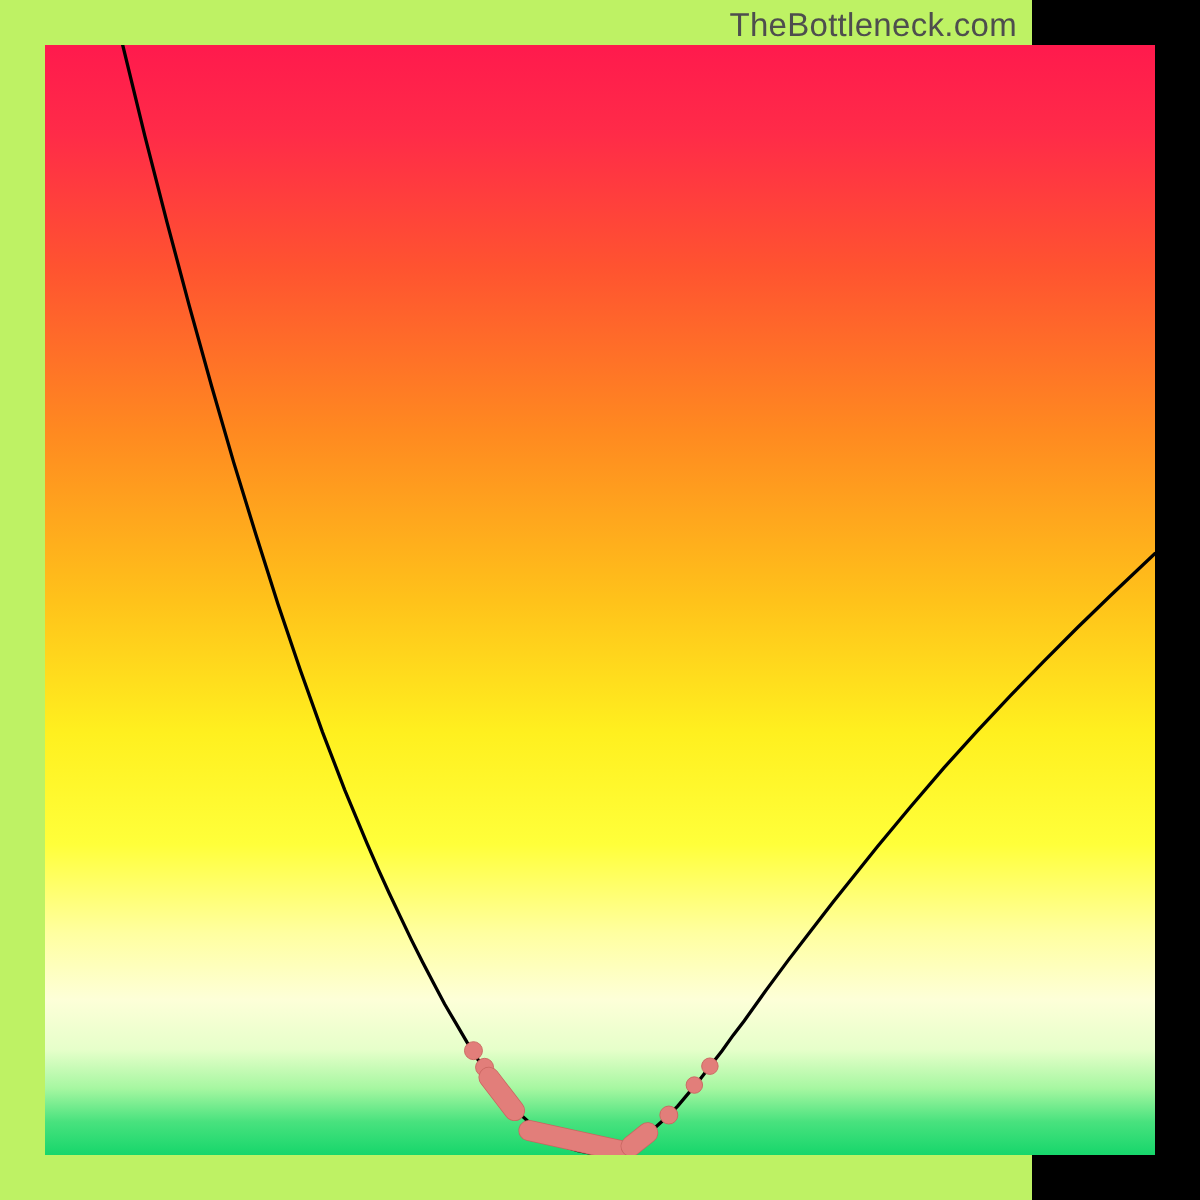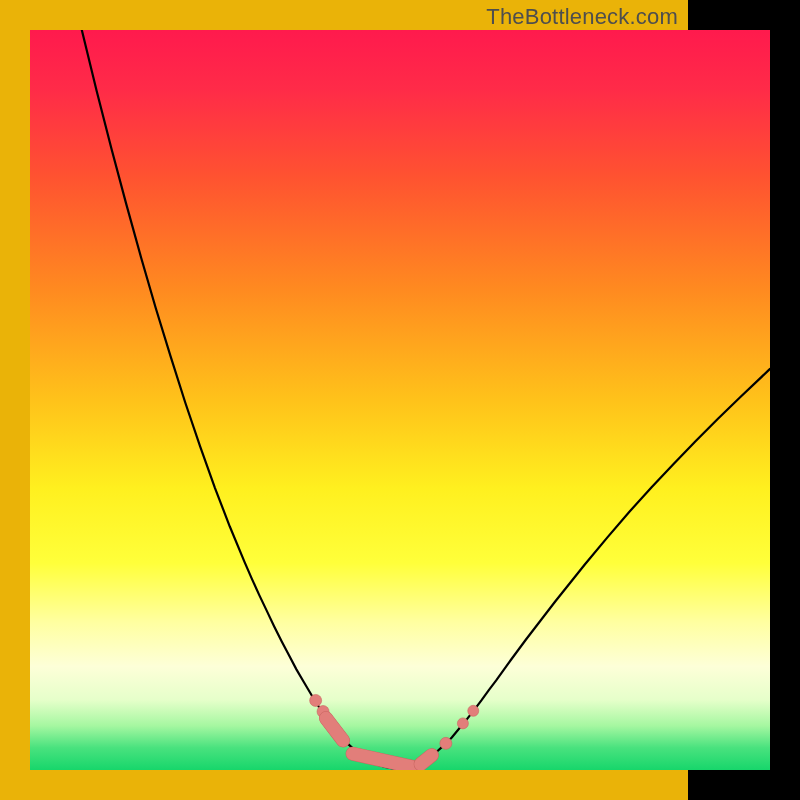--- a/index.html
+++ b/index.html
@@ -10,21 +10,21 @@
     overflow: hidden;
     background: #000;
     font-family: Arial, Helvetica, sans-serif;
   }
   .frame {
     position: absolute;
     left: 0;
     top: 0;
     width: 688px;
     height: 800px;
-    background: #eab308;
+    background: #bef264;
   }
   .plot {
     position: absolute;
     left: 30px;
     top: 30px;
     width: 740px;
     height: 740px;
   }
   .watermark {
     position: absolute;

